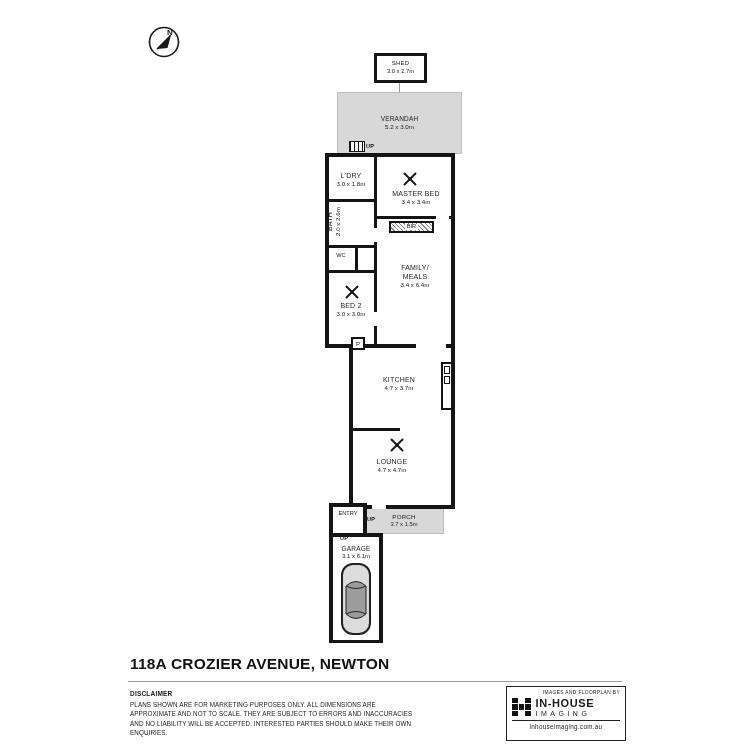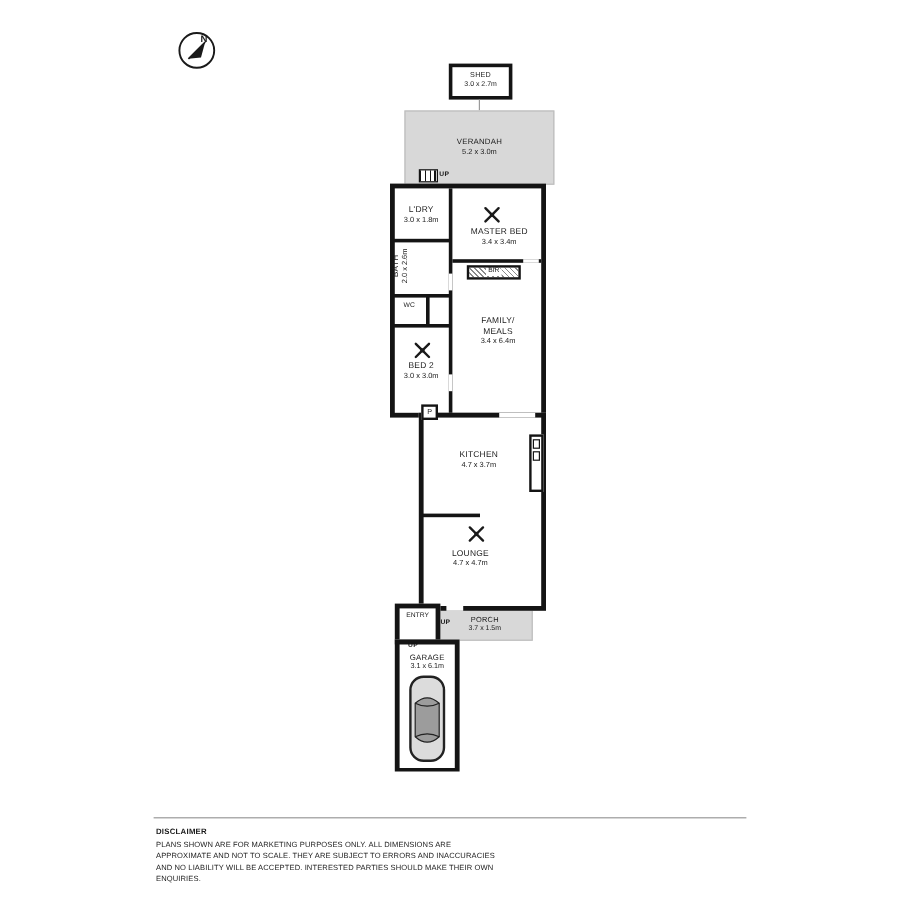--- a/index.html
+++ b/index.html
@@ -207,21 +207,44 @@
 
   <div class="room-label" style="left:330px; top:510px; width:36px;">
     <div class="tinyname">ENTRY</div>
   </div>
 
   <div class="room-label" style="left:332px; top:545px; width:48px;">
     <div class="rname" style="font-size:6.5px;">GARAGE</div>
     <div class="rdims" style="font-size:6px;">3.1 x 6.1m</div>
   </div>
 
+  <div class="address">118A CROZIER AVENUE, NEWTON</div>
   <div class="footer-divider"></div>
 
   <div class="disclaimer">
     <div class="disc-title">DISCLAIMER</div>
     <div class="disc-text">PLANS SHOWN ARE FOR MARKETING PURPOSES ONLY. ALL DIMENSIONS ARE APPROXIMATE AND NOT TO SCALE. THEY ARE SUBJECT TO ERRORS AND INACCURACIES AND NO LIABILITY WILL BE ACCEPTED. INTERESTED PARTIES SHOULD MAKE THEIR OWN ENQUIRIES.</div>
   </div>
 
+  <div class="logo-box">
+    <div class="logo-tagline">IMAGES AND FLOORPLAN BY</div>
+    <div class="logo-row">
+      <div class="logo-mark">
+        <i class="f"></i>
+          <i></i>
+          <i class="f"></i>
+        <i class="f"></i>
+          <i class="f"></i>
+          <i class="f"></i>
+        <i class="f"></i>
+          <i></i>
+          <i class="f"></i>
+      </div>
+      <div class="logo-names">
+        <div class="logo-name1">IN-HOUSE</div>
+        <div class="logo-name2">IMAGING</div>
+      </div>
+    </div>
+    <div class="logo-divider"></div>
+    <div class="logo-site">inhouseimaging.com.au</div>
+  </div>
 
 </div>
 
 </body></html>

